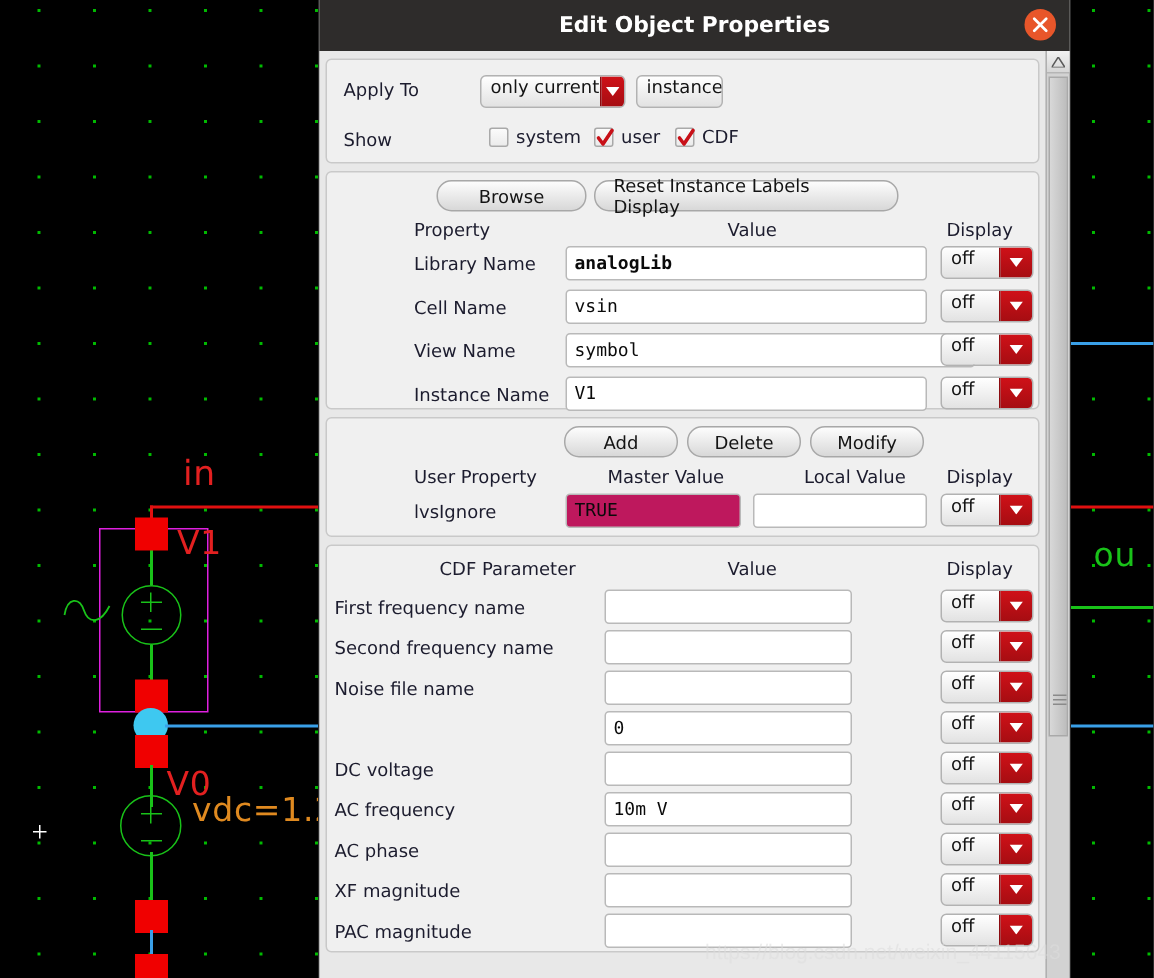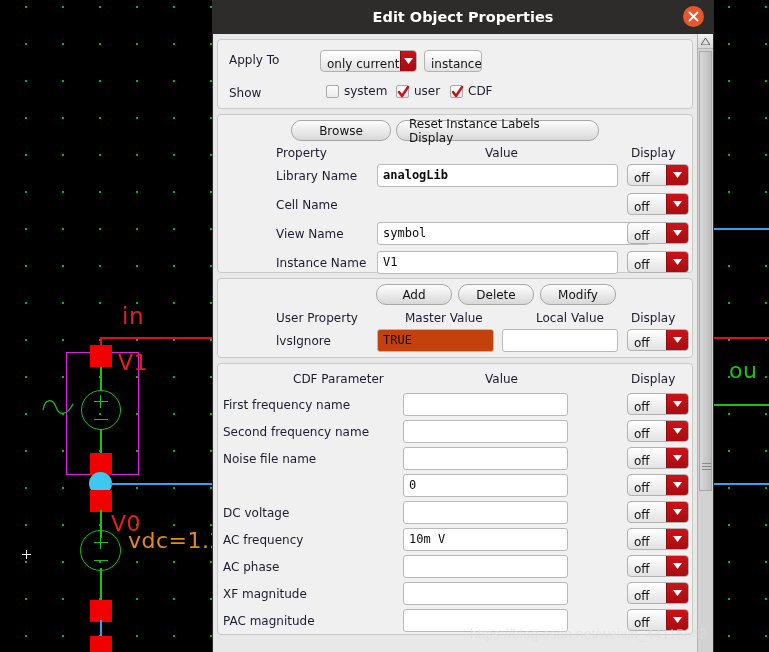--- a/index.html
+++ b/index.html
@@ -125,21 +125,21 @@
   #panel-apply .r2 { position:absolute; left: 11px; top: 46px; }
 
   .ddl {
     position: absolute;
     height: 22px;
     border: 1px solid #b2b2b2;
     border-radius: 4px;
     background: linear-gradient(#ffffff, #e2e2e2);
     box-sizing: border-box;
     display: flex;
-    align-items: flex-end;
+    align-items: flex-start;
     cursor: pointer;
     overflow: hidden;
   }
   .ddl .ddl-text {
     flex: 1;
     padding-left: 6px;
     font-size: 12px;
     color: #141414;
     font-family: "DejaVu Sans", sans-serif;
     white-space: nowrap;
@@ -204,21 +204,21 @@
     border-radius: 3px;
     background: #ffffff;
     font-family: "DejaVu Sans Mono", monospace;
     font-size: 12px;
     color: #0a0a0a;
     padding: 0 5px;
     line-height: 21px;
     overflow: hidden;
     white-space: nowrap;
   }
-  .tfield.readonly { background: #c2410c; }
+  .tfield.readonly { background: #be185d; }
 
   
   #panel-props { height: 157px; }
   #panel-cdf { height: 270px; }
   #panel-user { height: 78px; }
 
   .ddl-off { width: 62px; }
 
   
   #scrollbar {
@@ -396,20 +396,21 @@
       <div class="ddl ddl-off" style="left:409px; top:49px;">
         <span class="ddl-text">off</span>
         <span class="ddl-arrow">
           <svg width="9" height="6" viewBox="0 0 9 6">
               <path d="M0,0 L9,0 L4.5,6 Z" fill="#ffffff"></path>
             </svg>
         </span>
       </div>
 
       <div class="lab" style="position:absolute; left:58px; top:83px;">Cell Name</div>
+      <div class="tfield" style="left:159px; top:78px; width:241px;">vsin</div>
       <div class="ddl ddl-off" style="left:409px; top:78px;">
         <span class="ddl-text">off</span>
         <span class="ddl-arrow">
           <svg width="9" height="6" viewBox="0 0 9 6">
               <path d="M0,0 L9,0 L4.5,6 Z" fill="#ffffff"></path>
             </svg>
         </span>
       </div>
 
       <div class="lab" style="position:absolute; left:58px; top:112px;">View Name</div>

